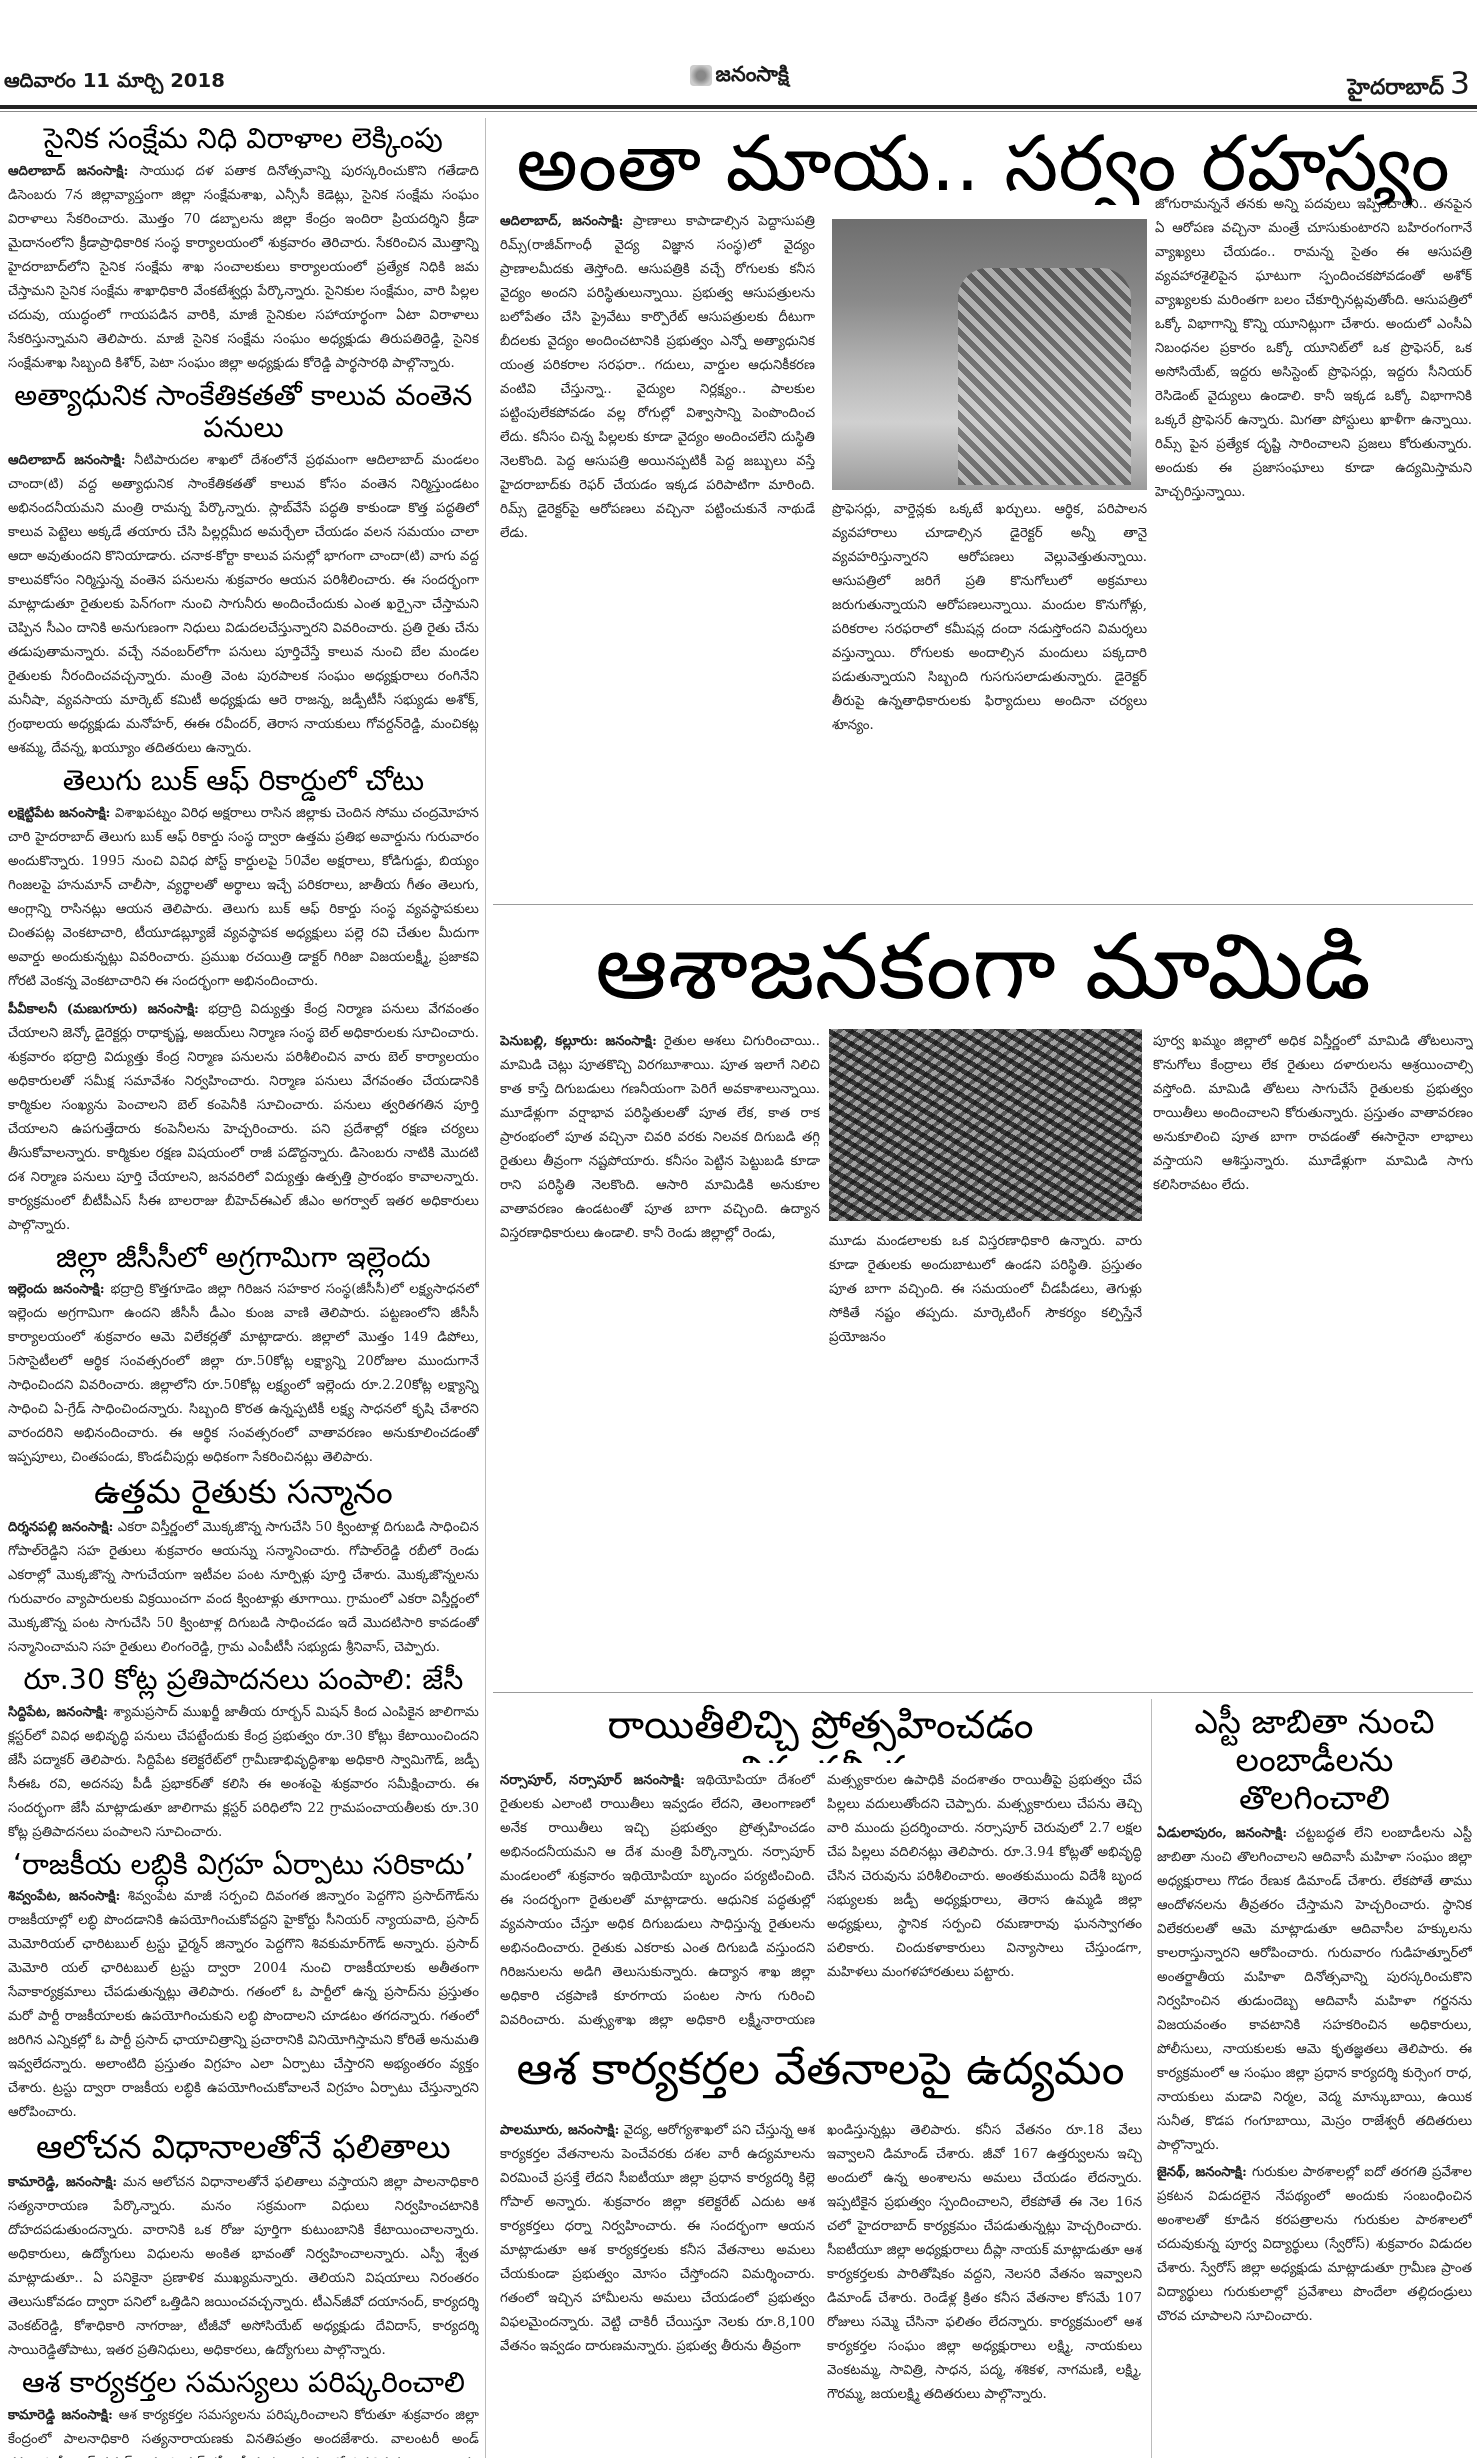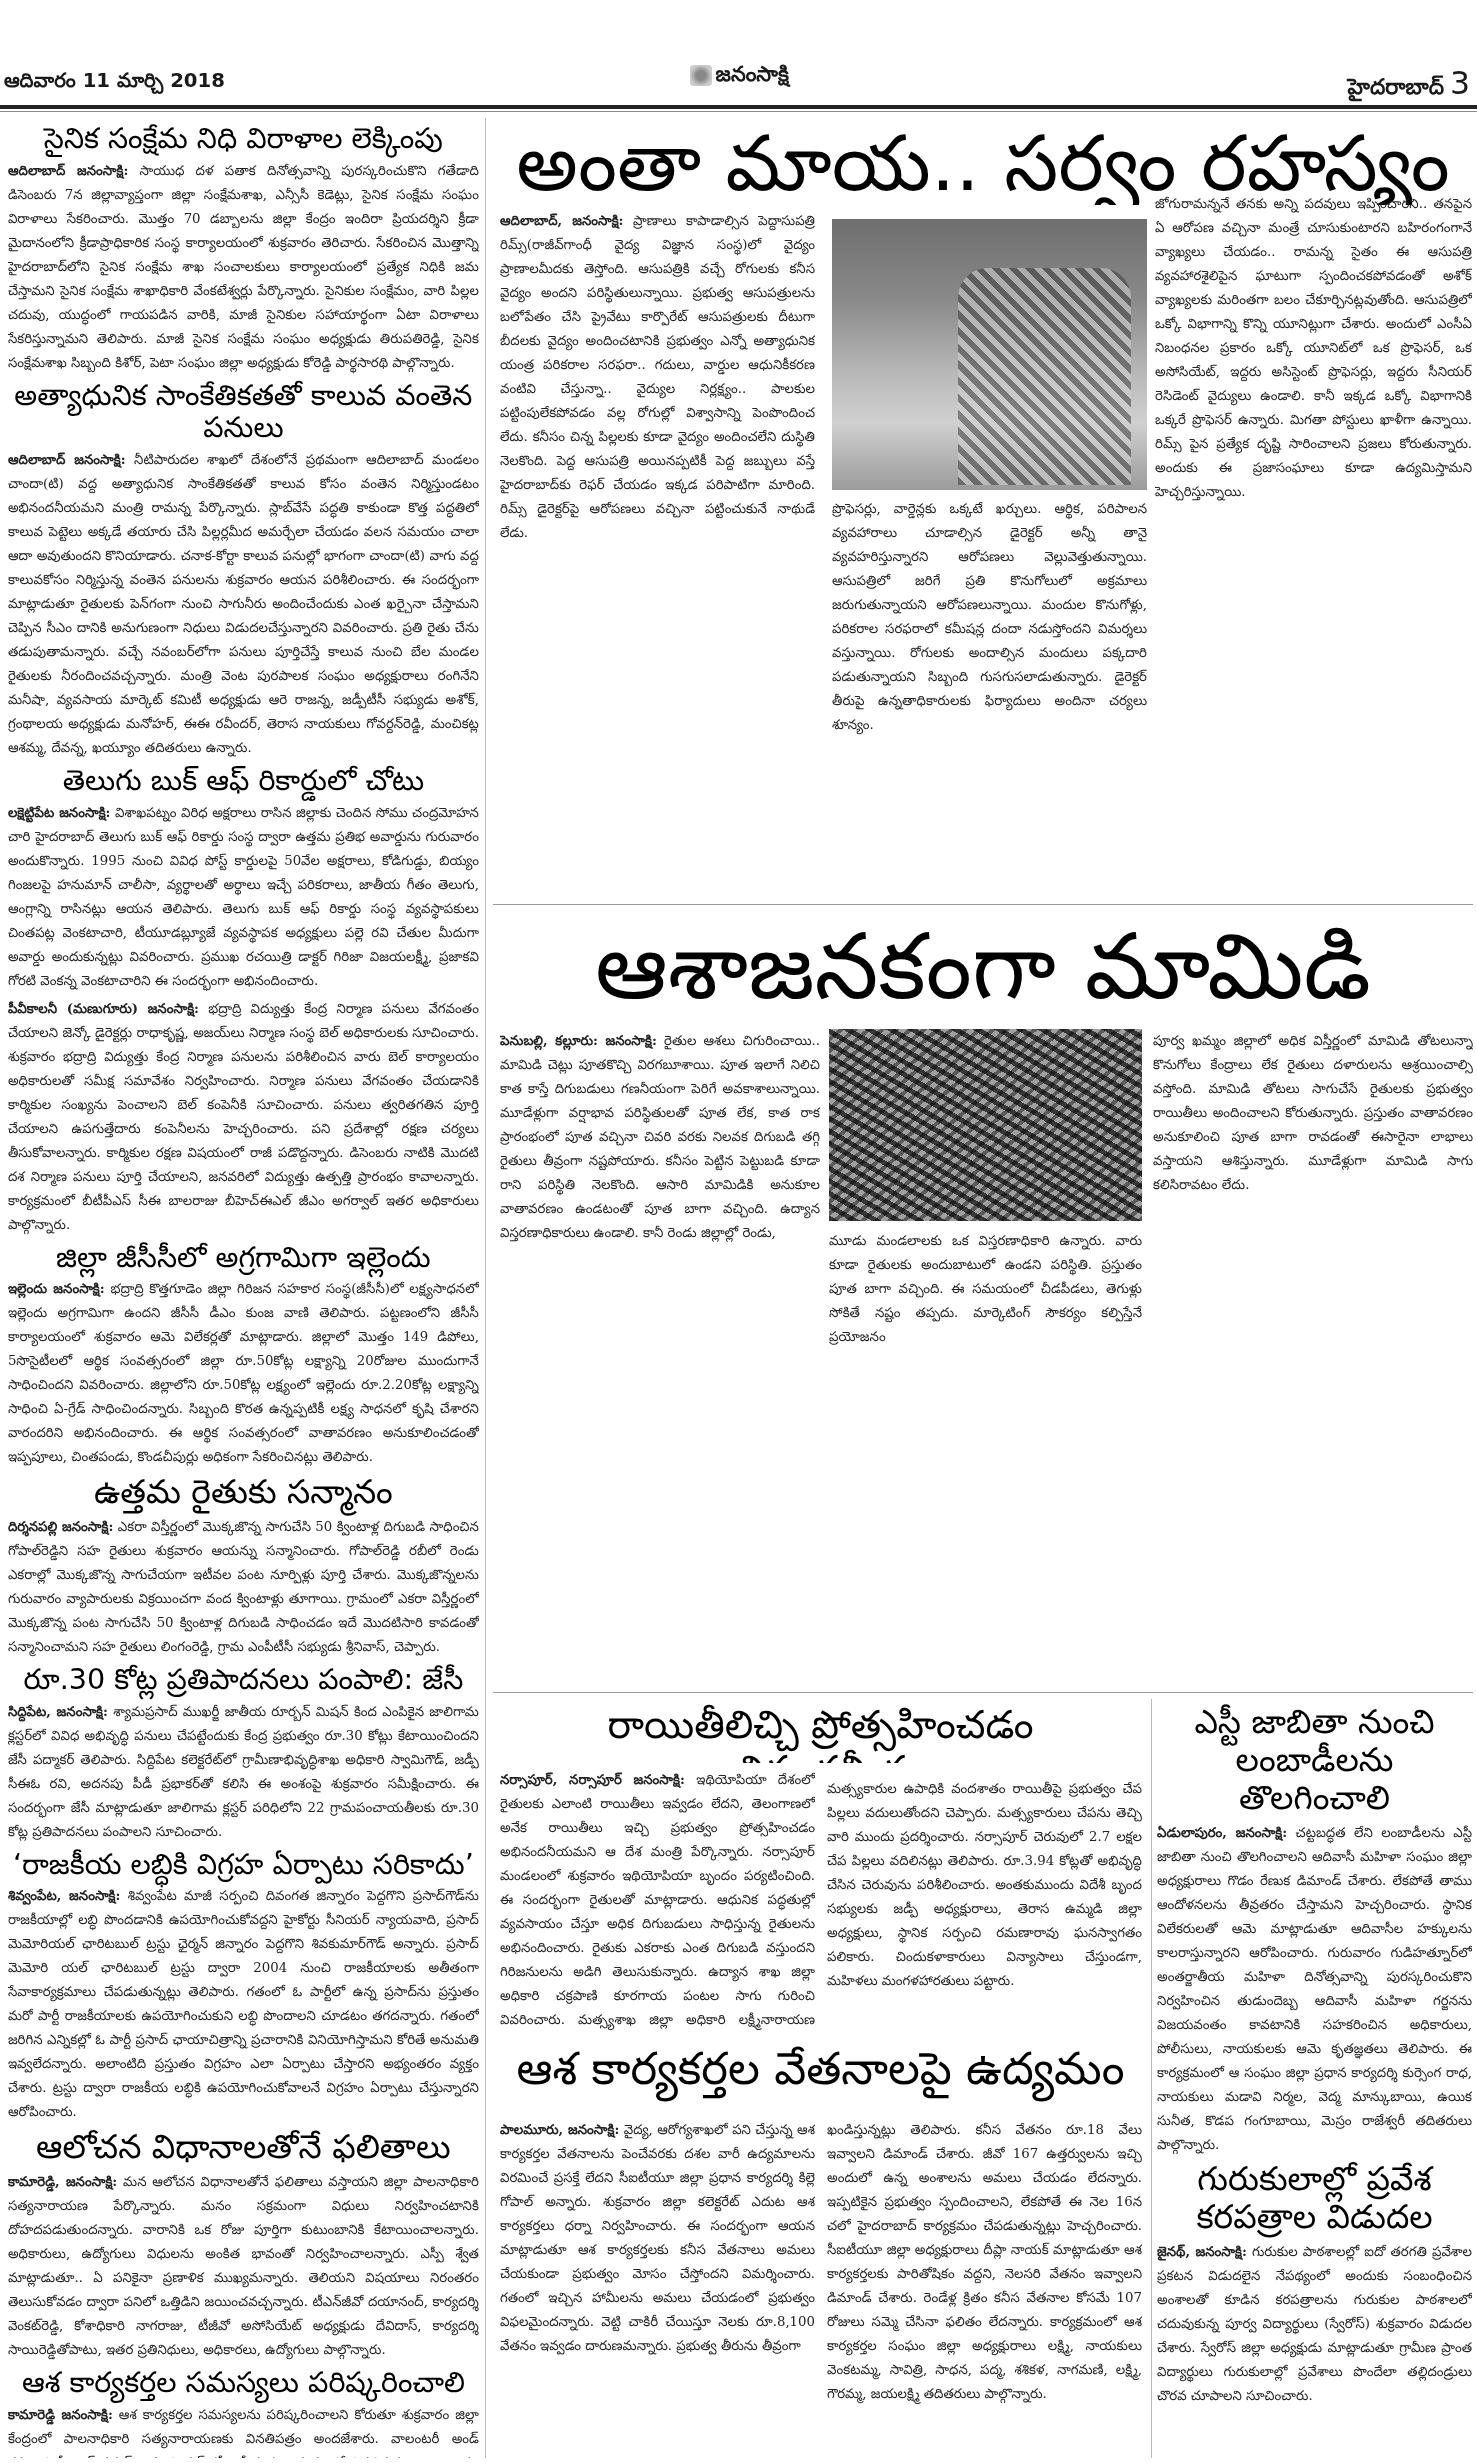--- a/index.html
+++ b/index.html
@@ -141,21 +141,21 @@
   <p class="body-txt">పూర్వ ఖమ్మం జిల్లాలో అధిక విస్తీర్ణంలో మామిడి తోటలున్నా కొనుగోలు కేంద్రాలు లేక రైతులు దళారులను ఆశ్రయించాల్సి వస్తోంది. మామిడి తోటలు సాగుచేసే రైతులకు ప్రభుత్వం రాయితీలు అందించాలని కోరుతున్నారు. ప్రస్తుతం వాతావరణం అనుకూలించి పూత బాగా రావడంతో ఈసారైనా లాభాలు వస్తాయని ఆశిస్తున్నారు. మూడేళ్లుగా మామిడి సాగు కలిసిరావటం లేదు.</p>
 </div>
 <div class="hrule" style="left:493px; top:1692px; width:980px;"></div>
 
 <div class="col" style="left:493px; top:1699px; width:655px; height:64px;">
   <div class="hl" style="font-size:39px;">రాయితీలిచ్చి ప్రోత్సహించడం అభినందనీయం</div>
 </div>
 <div class="col" style="left:500px; top:1768px; width:315px; height:266px;">
   <p class="body-txt"><span class="dateline">నర్సాపూర్, నర్సాపూర్ జనంసాక్షి:</span> <span>ఇథియోపియా దేశంలో రైతులకు ఎలాంటి రాయితీలు ఇవ్వడం లేదని, తెలంగాణలో అనేక రాయితీలు ఇచ్చి ప్రభుత్వం ప్రోత్సహించడం అభినందనీయమని ఆ దేశ మంత్రి పేర్కొన్నారు. నర్సాపూర్ మండలంలో శుక్రవారం ఇథియోపియా బృందం పర్యటించింది. ఈ సందర్భంగా రైతులతో మాట్లాడారు. ఆధునిక పద్ధతుల్లో వ్యవసాయం చేస్తూ అధిక దిగుబడులు సాధిస్తున్న రైతులను అభినందించారు. రైతుకు ఎకరాకు ఎంత దిగుబడి వస్తుందని గిరిజనులను అడిగి తెలుసుకున్నారు. ఉద్యాన శాఖ జిల్లా అధికారి చక్రపాణి కూరగాయ పంటల సాగు గురించి వివరించారు. మత్స్యశాఖ జిల్లా అధికారి లక్ష్మీనారాయణ మాట్లాడుతూ చెరువుల్లో</span></p>
 </div>
-<div class="col" style="left:827px; top:1768px; width:315px; height:266px;margin-top:9px;">
+<div class="col" style="left:827px; top:1768px; width:315px; height:266px;">
   <p class="body-txt">మత్స్యకారుల ఉపాధికి వందశాతం రాయితీపై ప్రభుత్వం చేప పిల్లలు వదులుతోందని చెప్పారు. మత్స్యకారులు చేపను తెచ్చి వారి ముందు ప్రదర్శించారు. నర్సాపూర్ చెరువులో 2.7 లక్షల చేప పిల్లలు వదిలినట్లు తెలిపారు. రూ.3.94 కోట్లతో అభివృద్ధి చేసిన చెరువును పరిశీలించారు. అంతకుముందు విదేశీ బృంద సభ్యులకు జడ్పీ అధ్యక్షురాలు, తెరాస ఉమ్మడి జిల్లా అధ్యక్షులు, స్థానిక సర్పంచి రమణారావు ఘనస్వాగతం పలికారు. చిందుకళాకారులు విన్యాసాలు చేస్తుండగా, మహిళలు మంగళహారతులు పట్టారు.</p>
 </div>
 
 <div class="col" style="left:493px; top:2039px; width:655px; height:79px;">
   <div class="hl" style="font-size:45px;">ఆశ కార్యకర్తల వేతనాలపై ఉద్యమం</div>
 </div>
 <div class="col" style="left:500px; top:2118px; width:315px; height:340px;">
   <p class="body-txt"><span class="dateline">పాలమూరు, జనంసాక్షి:</span> <span>వైద్య, ఆరోగ్యశాఖలో పని చేస్తున్న ఆశ కార్యకర్తల వేతనాలను పెంచేవరకు దశల వారీ ఉద్యమాలను విరమించే ప్రసక్తే లేదని సీఐటీయూ జిల్లా ప్రధాన కార్యదర్శి కిల్లె గోపాల్ అన్నారు. శుక్రవారం జిల్లా కలెక్టరేట్ ఎదుట ఆశ కార్యకర్తలు ధర్నా నిర్వహించారు. ఈ సందర్భంగా ఆయన మాట్లాడుతూ ఆశ కార్యకర్తలకు కనీస వేతనాలు అమలు చేయకుండా ప్రభుత్వం మోసం చేస్తోందని విమర్శించారు. గతంలో ఇచ్చిన హామీలను అమలు చేయడంలో ప్రభుత్వం విఫలమైందన్నారు. వెట్టి చాకిరీ చేయిస్తూ నెలకు రూ.8,100 వేతనం ఇవ్వడం దారుణమన్నారు. ప్రభుత్వ తీరును తీవ్రంగా</span></p>
 </div>
 <div class="col" style="left:827px; top:2118px; width:315px; height:340px;">
@@ -163,17 +163,16 @@
 </div>
 
 <div class="vsep" style="left:1151px; top:1699px; height:759px;"></div>
 
 <div class="col" style="left:1157px; top:1699px; width:315px; height:759px;" id="right-col">
     <div>
       <div class="hl hl-s">ఎస్టీ జాబితా నుంచి లంబాడీలను తొలగించాలి</div>
       <p class="body-txt"><span class="dateline">ఏడులాపురం, జనంసాక్షి:</span> <span>చట్టబద్ధత లేని లంబాడీలను ఎస్టీ జాబితా నుంచి తొలగించాలని ఆదివాసీ మహిళా సంఘం జిల్లా అధ్యక్షురాలు గొడం రేణుక డిమాండ్ చేశారు. లేకపోతే తాము ఆందోళనలను తీవ్రతరం చేస్తామని హెచ్చరించారు. స్థానిక విలేకరులతో ఆమె మాట్లాడుతూ ఆదివాసీల హక్కులను కాలరాస్తున్నారని ఆరోపించారు. గురువారం గుడిహత్నూర్‌లో అంతర్జాతీయ మహిళా దినోత్సవాన్ని పురస్కరించుకొని నిర్వహించిన తుడుందెబ్బ ఆదివాసీ మహిళా గర్జనను విజయవంతం కావటానికి సహకరించిన అధికారులు, పోలీసులు, నాయకులకు ఆమె కృతజ్ఞతలు తెలిపారు. ఈ కార్యక్రమంలో ఆ సంఘం జిల్లా ప్రధాన కార్యదర్శి కుర్సెంగ రాధ, నాయకులు మడావి నిర్మల, వెద్మ మాన్కుబాయి, ఉయిక సునీత, కొడప గంగూబాయి, మెస్రం రాజేశ్వరీ తదితరులు పాల్గొన్నారు.</span></p>
     </div>
     <div>
-      <div class="hl hl-s">గురుకులాల్లో ప్రవేశ కరపత్రాల విడుదల</div>
       <p class="body-txt"><span class="dateline">జైనథ్, జనంసాక్షి:</span> <span>గురుకుల పాఠశాలల్లో ఐదో తరగతి ప్రవేశాల ప్రకటన విడుదలైన నేపథ్యంలో అందుకు సంబంధించిన అంశాలతో కూడిన కరపత్రాలను గురుకుల పాఠశాలలో చదువుకున్న పూర్వ విద్యార్థులు (స్వేరోస్) శుక్రవారం విడుదల చేశారు. స్వేరోస్ జిల్లా అధ్యక్షుడు మాట్లాడుతూ గ్రామీణ ప్రాంత విద్యార్థులు గురుకులాల్లో ప్రవేశాలు పొందేలా తల్లిదండ్రులు చొరవ చూపాలని సూచించారు.</span></p>
     </div>
   </div>
 
 
 </body></html>

